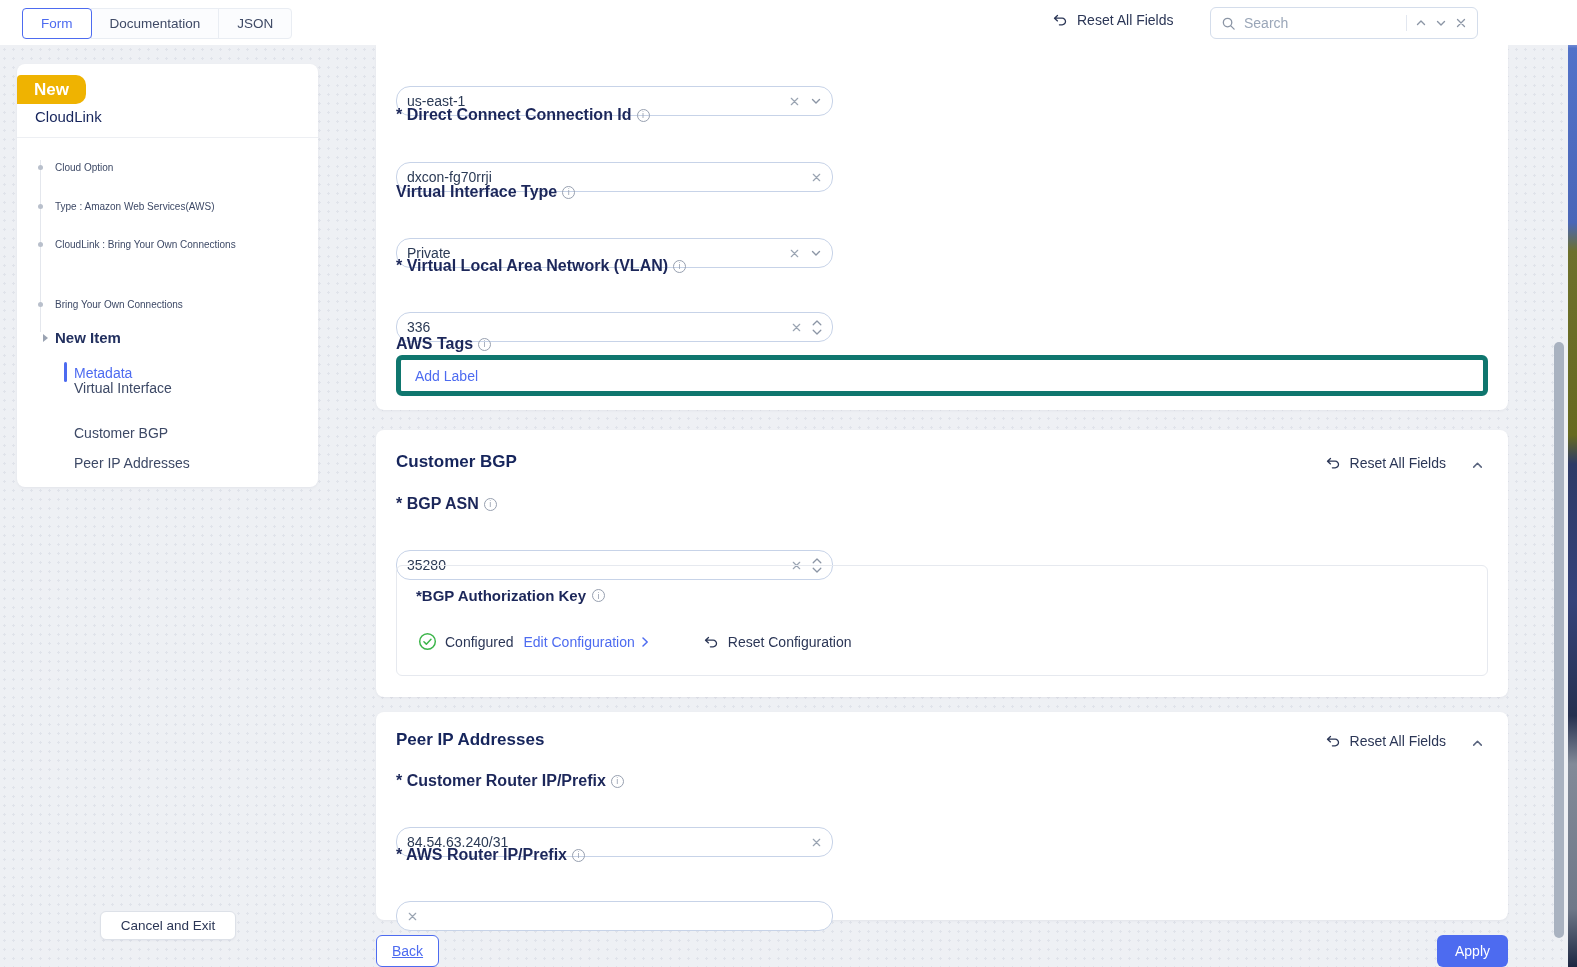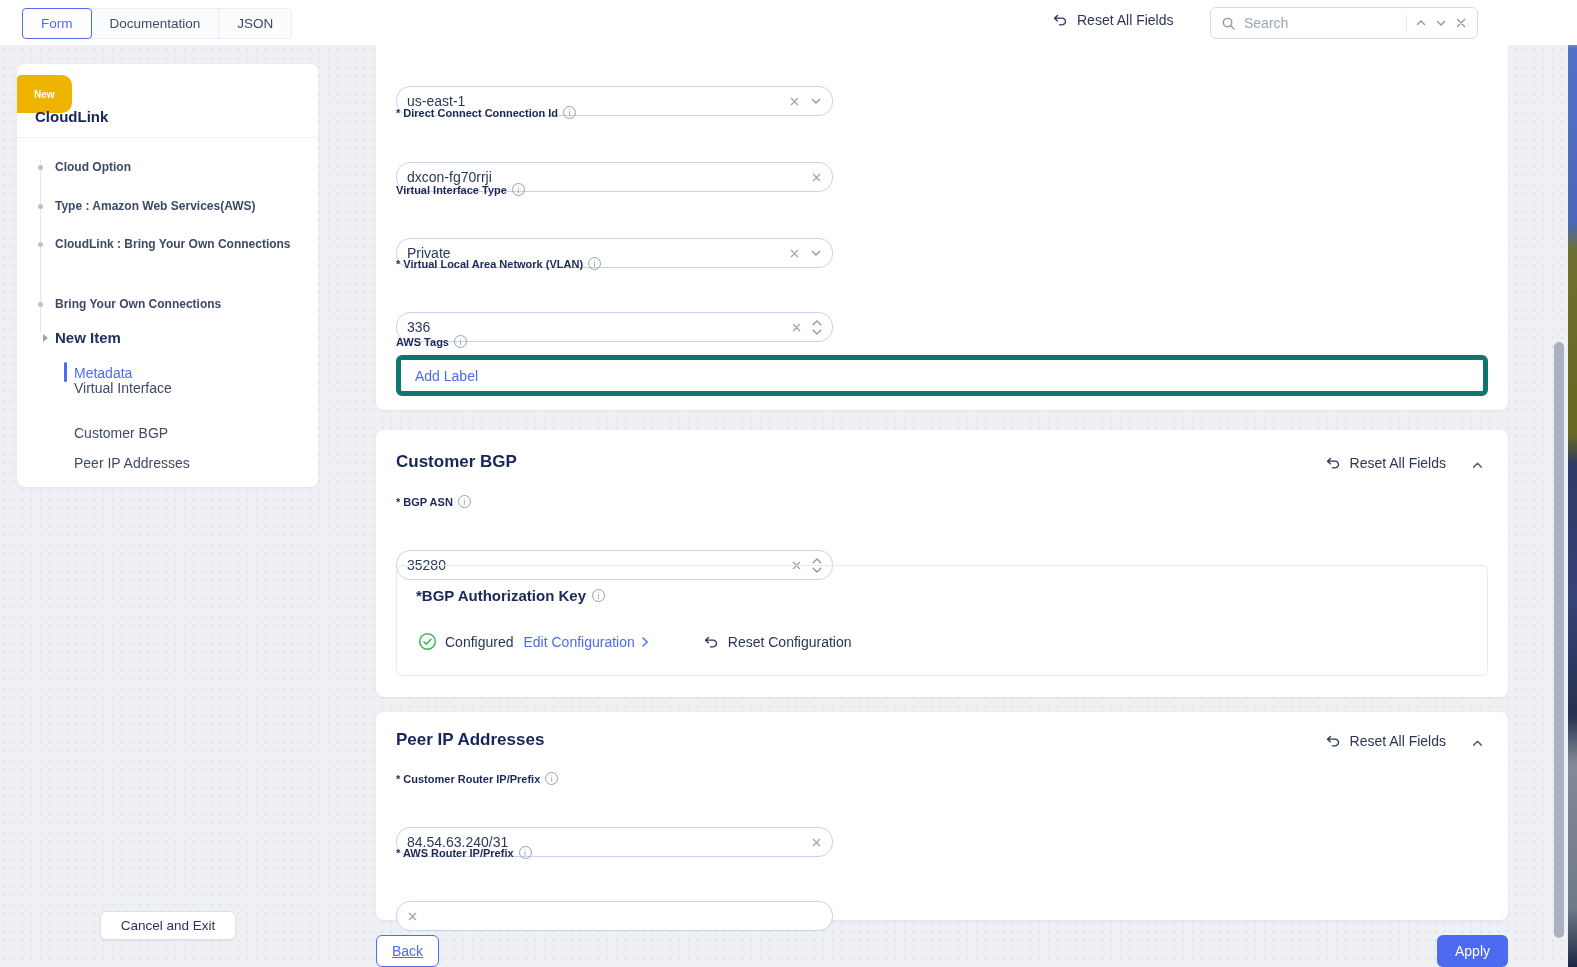--- a/index.html
+++ b/index.html
@@ -24,48 +24,48 @@
                border-radius:6px; background:#fff; display:flex; align-items:center; padding:0 10px; gap:8px; }
   .searchbox input { flex:1; border:none; outline:none; font-size:14px; color:#2b3a55;
                      font-family:"Liberation Sans", sans-serif; min-width:0; }
   .searchbox input::placeholder { color:#9aa6b8; }
   .search-divider { width:1px; height:16px; background:#e2e7f0; }
   .icon-btn { display:flex; align-items:center; justify-content:center; color:#8b95a5; cursor:pointer; }
 
   
   .sidebar { position:absolute; left:17px; top:64px; width:301px; height:423px; background:#fff;
              border-radius:8px; box-shadow:0 1px 3px rgba(16,24,64,.05); }
-  .badge-new { position:absolute; left:0; top:11px; height:38px; padding:0 17px; background:#efb301;
-               color:#fff; font-size:10px; font-weight:bold; display:flex; align-items:center;
+  .badge-new { position:absolute; left:0; top:11px; height:29px; padding:0 17px; background:#efb301;
+               color:#fff; font-size:17px; font-weight:bold; display:flex; align-items:center;
                border-radius:4px 10px 10px 0; }
-  .sb-title { position:absolute; left:18px; top:44px; font-size:15px; font-weight:bold; color:#16255c; }
+  .sb-title { position:absolute; left:18px; top:44px; font-size:15px; font-weight:normal; color:#16255c; }
   .sb-divider { position:absolute; left:0; top:73px; width:301px; height:1px; background:#edeff3; }
   .tree-line { position:absolute; left:23px; top:96px; width:1px; height:172px; background:#e4e7ed; }
-  .step { position:absolute; left:38px; width:245px; font-size:12px; color:#3d4966; line-height:21px; cursor:pointer;font-weight:bold; }
+  .step { position:absolute; left:38px; width:245px; font-size:10px; color:#3d4966; line-height:21px; cursor:pointer; }
   .step::before { content:""; position:absolute; left:-17px; top:8px; width:5px; height:5px;
                   border-radius:50%; background:#b9c0cc; }
   .newitem { position:absolute; left:38px; top:265px; font-size:15px; font-weight:bold; color:#22305f; cursor:pointer; }
   .newitem-arrow { position:absolute; left:26px; top:270px; width:0; height:0;
                    border-left:5px solid #9aa3b2; border-top:4px solid transparent; border-bottom:4px solid transparent; }
   .sb-child { position:absolute; left:57px; font-size:14px; color:#3d4966; cursor:pointer; }
   .sb-child.active { color:#4d6bf0; }
   .active-bar { position:absolute; left:47px; top:298px; width:3px; height:20px; background:#4d6bf0; border-radius:2px; }
   .cancel-btn { position:absolute; left:100px; top:911px; width:136px; height:29px; background:#fff;
                 border:1px solid #dde1e8; border-radius:6px; font-size:13.5px; color:#2b3656;
                 display:flex; align-items:center; justify-content:center; cursor:pointer;
                 box-shadow:0 1px 2px rgba(16,24,64,.04); }
 
   
   .panel { position:absolute; left:376px; width:1132px; background:#fff;
            box-shadow:0 1px 3px rgba(16,24,64,.05); }
   .panel1 { top:45px; height:365px; border-radius:0 0 8px 8px; z-index:5; }
   .panel2 { top:430px; height:267px; border-radius:8px; }
   .panel3 { top:712px; height:208px; border-radius:8px; }
 
-  .f-label { position:absolute; left:20px; font-size:11px; font-weight:bold; color:#1c275a;
+  .f-label { position:absolute; left:20px; font-size:16px; font-weight:bold; color:#1c275a;
              display:flex; align-items:center; gap:5px; }
   .info-icon { width:13px; height:13px; border:1px solid #97a0b0; border-radius:50%; color:#97a0b0;
                font-size:9px; display:inline-flex; align-items:center; justify-content:center;
                font-weight:normal; cursor:pointer; }
   .info-icon::before { content:"i"; }
 
   .input-wrap { position:absolute; left:20px; width:437px; height:30px; border:1px solid #c7d3e8;
                 border-radius:14px; background:#fff; display:flex; align-items:center; padding:0 10px; gap:10px;margin-top:35px; }
   .input-wrap input { flex:1; border:none; outline:none; font-size:14px; color:#2b3a55;
                       font-family:"Liberation Sans", sans-serif; min-width:0; background:transparent; }

